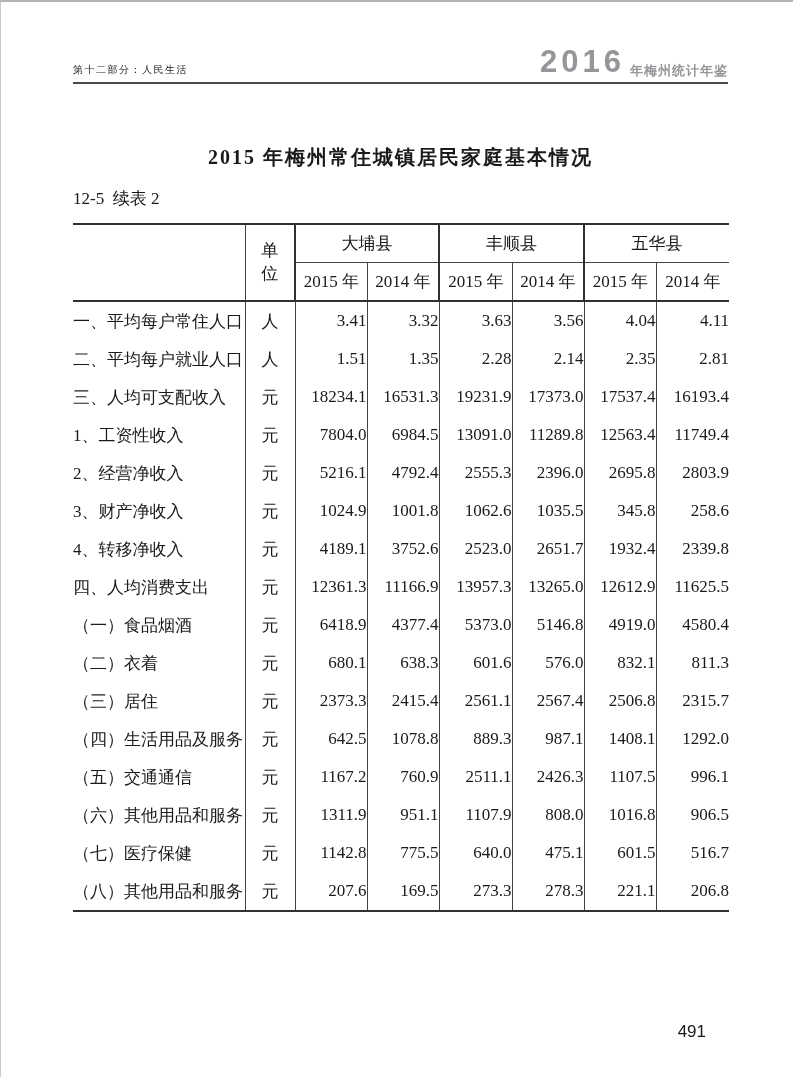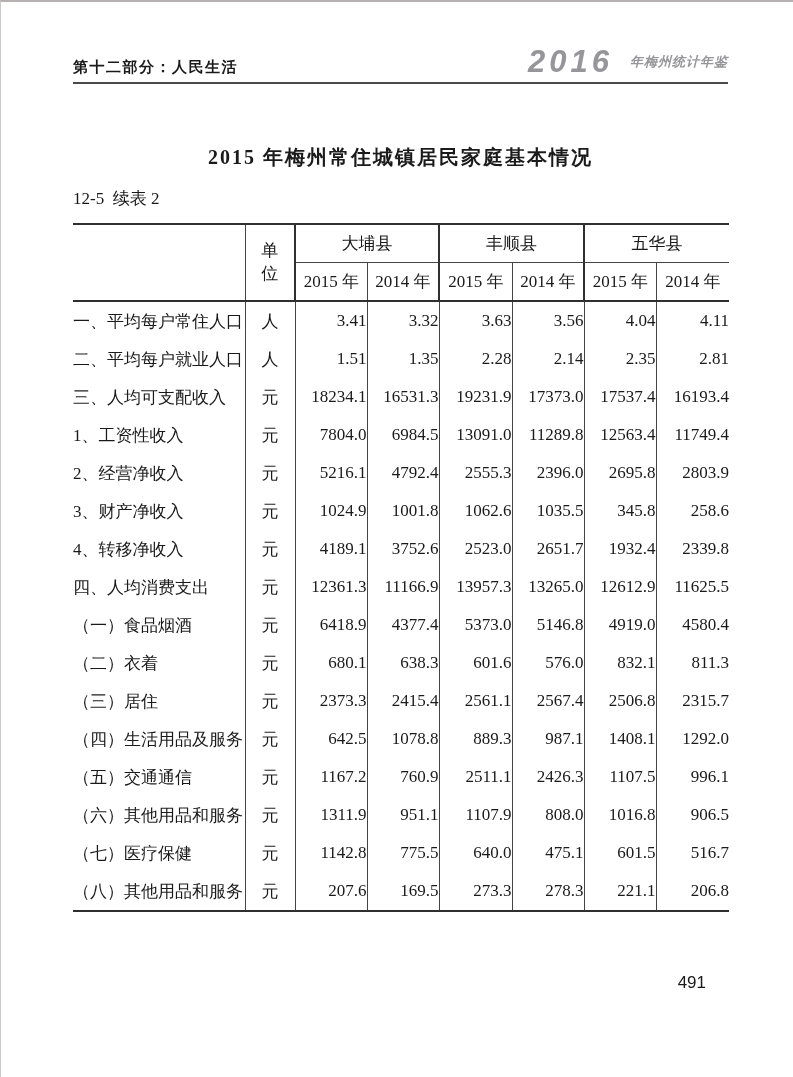--- a/index.html
+++ b/index.html
@@ -16,26 +16,26 @@
   }
   .content { padding:44px 65px 0 72px; }
 
   
   .page-header {
     display:flex; justify-content:space-between; align-items:flex-end;
     border-bottom:2px solid #4a4a4a; padding-bottom:5px;
   }
   .section-title {
     font-family:"Liberation Sans","DejaVu Sans",sans-serif;
-    font-weight:bold; font-size:15px; letter-spacing:1.5px;
+    font-weight:normal; font-size:10px; letter-spacing:1.5px;
   }
   .logo {
-    color:#96969a; font-style:italic; font-weight:bold;
+    color:#96969a; font-weight:bold;
     font-family:"Liberation Sans","DejaVu Sans",sans-serif;
-    display:flex; align-items:center; line-height:1;gap:12px;
+    display:flex; align-items:flex-end; line-height:1;
   }
   .logo-year { font-size:31px; letter-spacing:4px; }
   .logo-rest { font-size:13px; margin-left:5px; letter-spacing:1px; }
 
   
   .doc-title {
     text-align:center; font-size:20px; font-weight:bold;
     margin:62px 0 0 0; letter-spacing:2px; line-height:1.15;
   }
   .table-label { margin-top:18px; font-size:17px; white-space:pre; }
@@ -63,21 +63,21 @@
     display:inline-block; width:1.1em; word-break:break-all;
     line-height:1.35; text-align:center;
   }
 
   
   .note {
     margin-top:14px; font-size:16.5px; line-height:1.62;
     padding-left:33px; text-indent:-33px; letter-spacing:0.2px;
   }
   .page-number {
-    position:absolute; top:971px; right:87px;
+    position:absolute; top:1020px; right:87px;
     font-family:"Liberation Sans","DejaVu Sans",sans-serif;
     font-size:17px; color:#1a1a1a;
   }
 </style>
 </head>
 <body>
 
 <div class="page">
   <div class="content">
 

